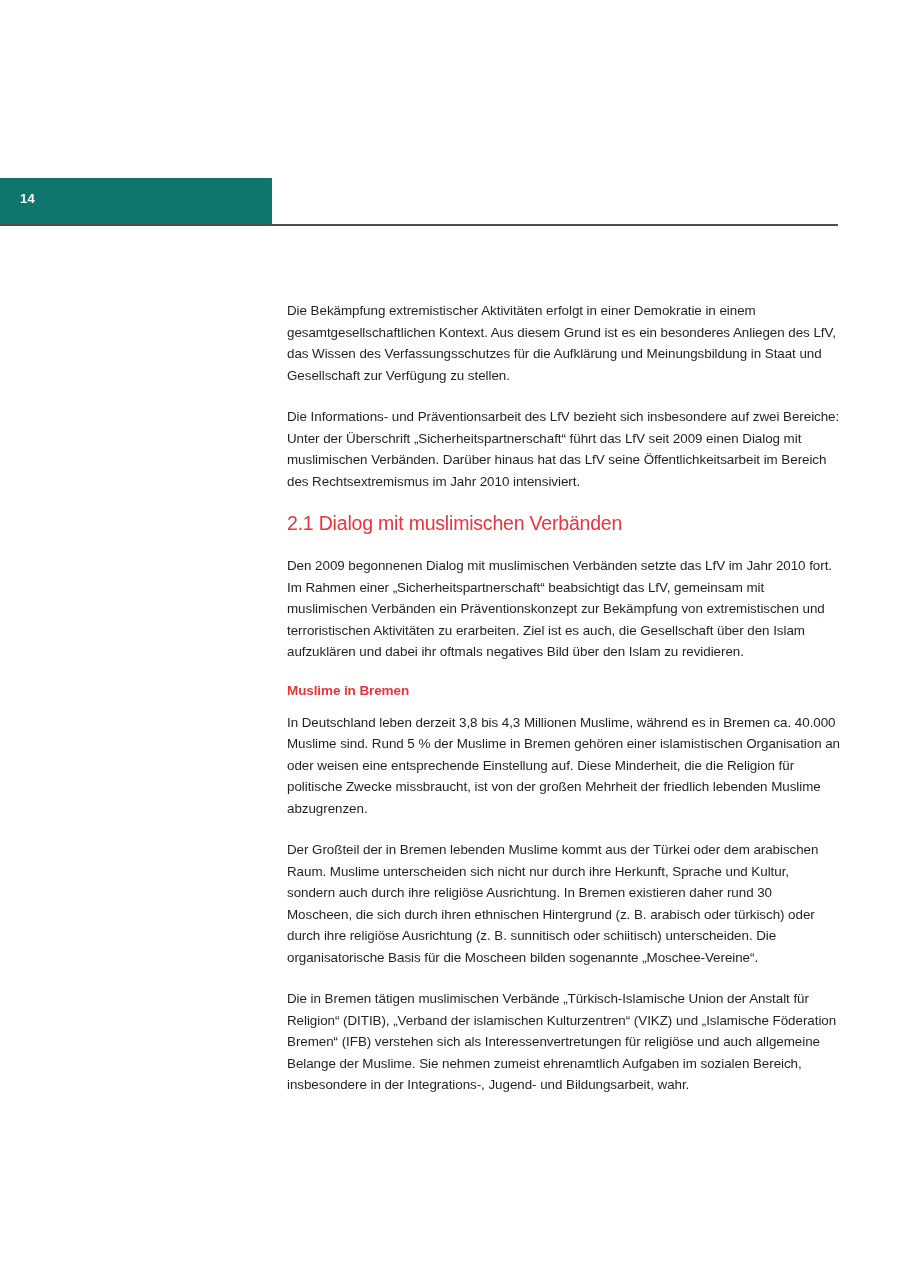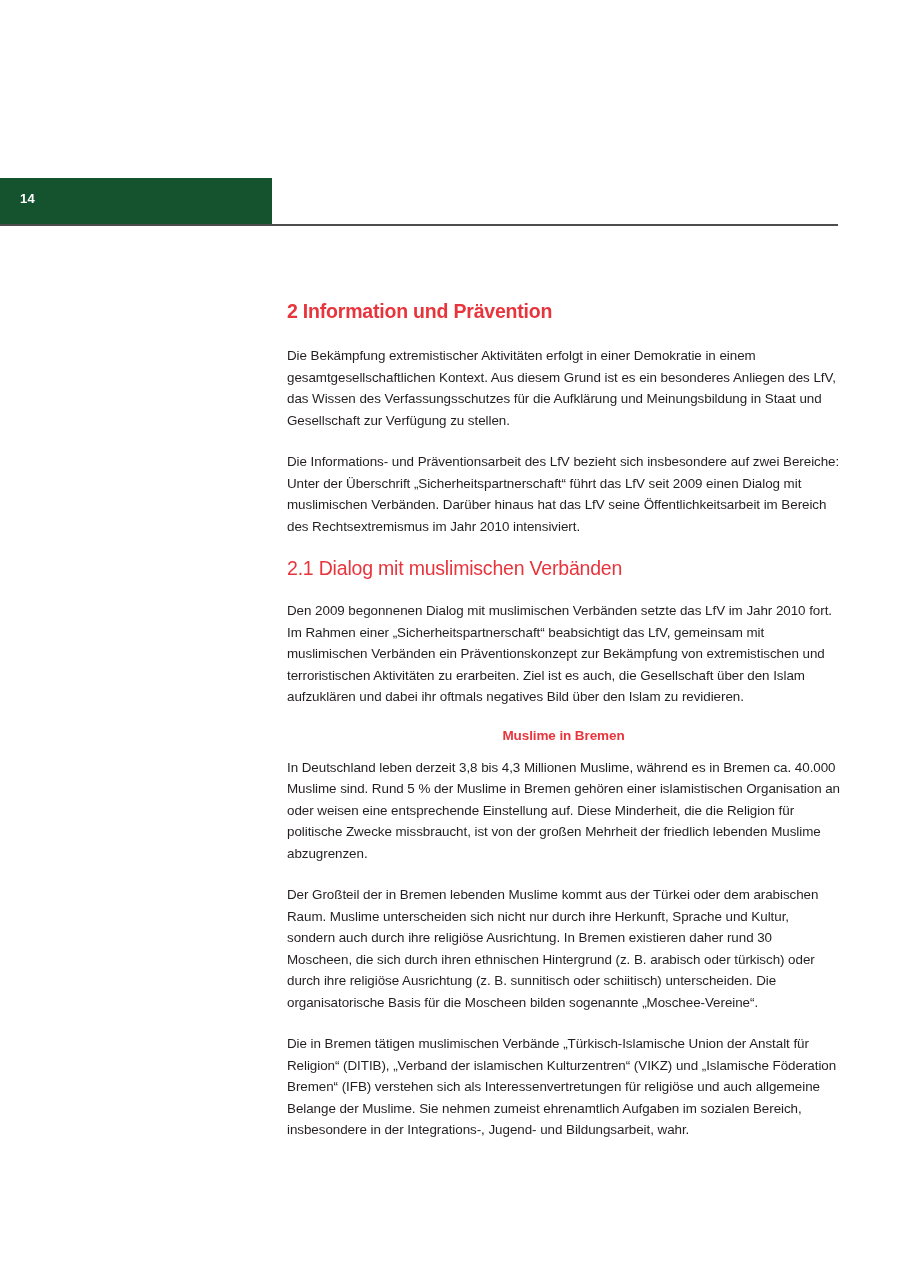--- a/index.html
+++ b/index.html
@@ -22,21 +22,21 @@
     background: #ffffff;
   }
 
   
   .page-number-block {
     position: absolute;
     left: 0;
     top: 178px;
     width: 272px;
     height: 47px;
-    background: #14532d;
+    background: #0f766e;
   }
   .page-number {
     position: absolute;
     left: 20px;
     top: 13px;
     color: #ffffff;
     font-size: 13px;
     font-weight: bold;
     letter-spacing: 0.2px;
   }
@@ -74,21 +74,20 @@
     color: #e8343c;
     letter-spacing: -0.2px;
   }
 
   h3.sub-title {
     margin: 0 0 14px 0;
     font-size: 13.5px;
     font-weight: bold;
     color: #e8343c;
     letter-spacing: -0.1px;
-    text-align: center;
   }
 
   p.para {
     margin: 0 0 20px 0;
     font-size: 13.4px;
     line-height: 21.5px;
     color: #231f20;
     letter-spacing: -0.05px;
   }
 
@@ -108,21 +107,20 @@
 <div class="page">
 
   <div class="page-number-block">
     <span class="page-number">14</span>
   </div>
 
   <div class="header-rule"></div>
 
   <div class="content">
 
-    <h1 class="chapter-title">2 Information und Prävention</h1>
 
     <p class="para">Die Bekämpfung extremistischer Aktivitäten erfolgt in einer Demokratie in einem gesamtgesellschaftlichen Kontext. Aus diesem Grund ist es ein besonderes Anliegen des LfV, das Wissen des Verfassungsschutzes für die Aufklärung und Meinungsbildung in Staat und Gesellschaft zur Verfügung zu stellen.</p>
     <p class="para">Die Informations- und Präventionsarbeit des LfV bezieht sich insbesondere auf zwei Bereiche: Unter der Überschrift „Sicherheitspartnerschaft“ führt das LfV seit 2009 einen Dialog mit muslimischen Verbänden. Darüber hinaus hat das LfV seine Öffentlichkeitsarbeit im Bereich des Rechtsextremismus im Jahr 2010 intensiviert.</p>
 
     <h2 class="section-title gap-before-section">2.1 Dialog mit muslimischen Verbänden</h2>
 
     <p class="para">Den 2009 begonnenen Dialog mit muslimischen Verbänden setzte das LfV im Jahr 2010 fort. Im Rahmen einer „Sicherheitspartnerschaft“ beabsichtigt das LfV, gemeinsam mit muslimischen Verbänden ein Präventionskonzept zur Bekämpfung von extremistischen und terroristischen Aktivitäten zu erarbeiten. Ziel ist es auch, die Gesellschaft über den Islam aufzuklären und dabei ihr oftmals negatives Bild über den Islam zu revidieren.</p>
 
     <h3 class="sub-title gap-before-sub">Muslime in Bremen</h3>
 

